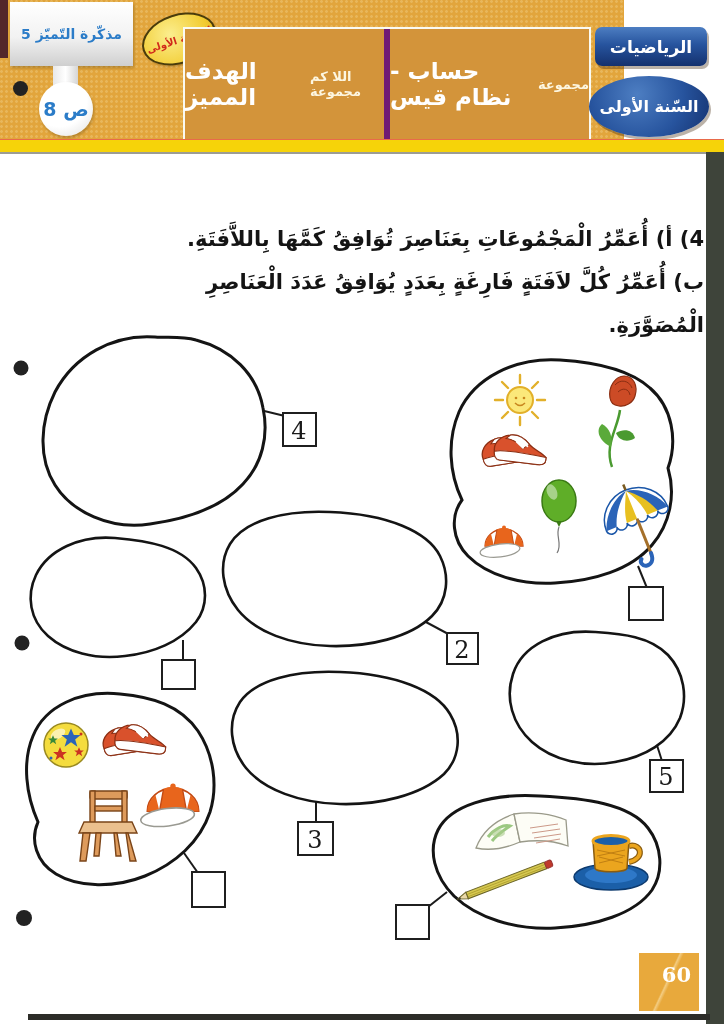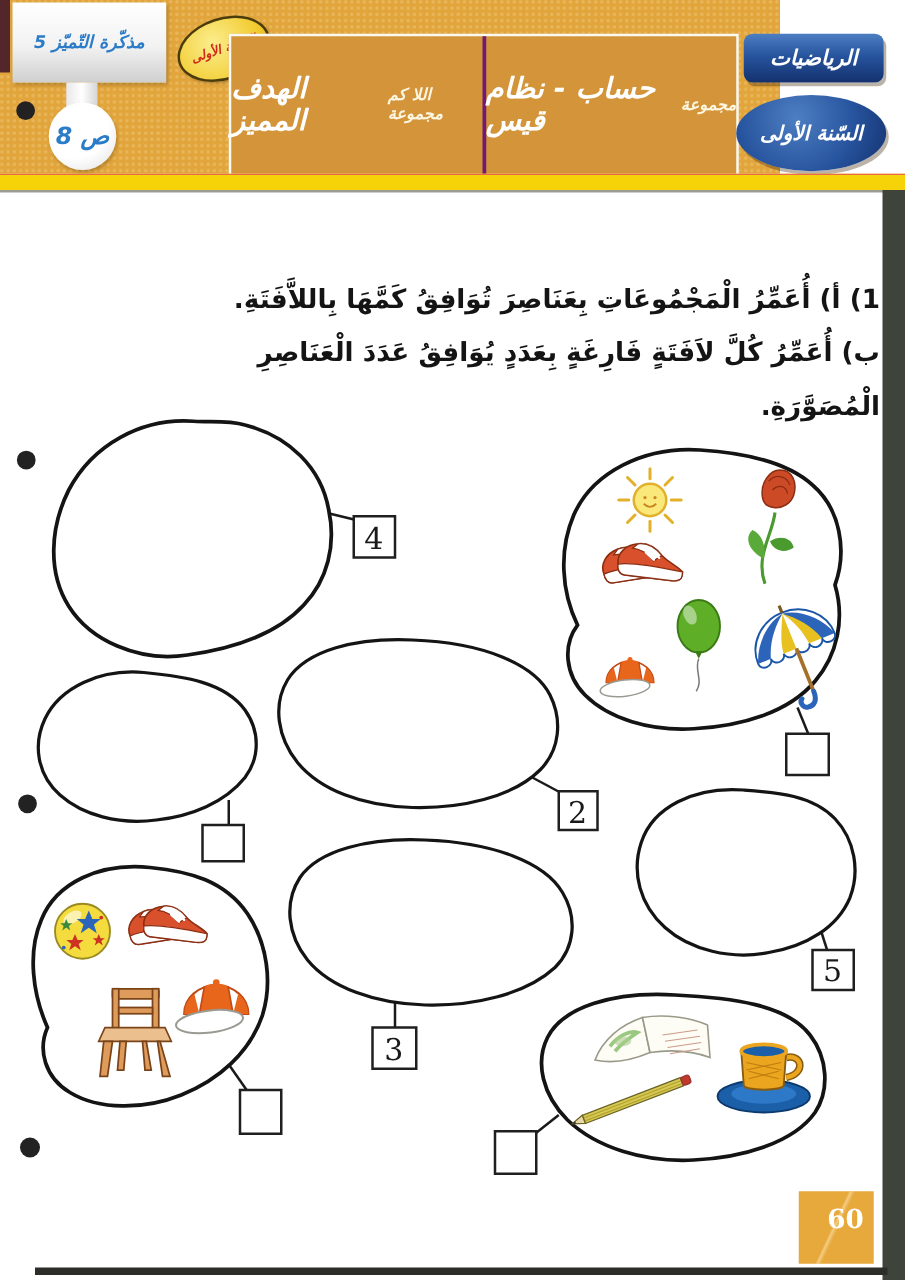--- a/index.html
+++ b/index.html
@@ -9,21 +9,20 @@
     font-family:"DejaVu Sans",sans-serif;
   }
   .abs{position:absolute;}
 
   
   .header{
     left:0;top:0;width:624px;height:139px;
     background-color:#E2A53C;
     background-image:radial-gradient(circle at 30% 30%, rgba(255,244,200,.22) 1px, transparent 1.7px);
     background-size:5px 5px;
-    font-style:italic;
   }
   .yellow-strip{left:0;top:139px;width:724px;height:13px;background:#F6D309;border-top:1px solid #E86A4A;}
   .grey-line{left:0;top:152px;width:724px;height:2px;background:#9c9c94;}
   .left-dark-edge{left:0;top:0;width:8px;height:58px;background:#53262a;}
 
   
   .nb-box{
     left:10px;top:2px;width:123px;height:64px;
     background:linear-gradient(180deg,#ffffff 0%,#f2f2f2 55%,#cfcfcf 100%);
     box-shadow:1px 2px 3px rgba(90,60,10,.35);
@@ -51,21 +50,21 @@
   }
   .term-badge span{color:#D12A1A;font-size:10px;font-weight:bold;text-align:center;line-height:11px;}
 
   
   .lesson-box{
     left:183px;top:27px;width:404px;height:110px;
     background:#D3943A;border:2px solid #fafaf2;
     display:flex;flex-direction:row-reverse;
   }
   .lesson-cell{flex:1;display:flex;flex-direction:row;align-items:center;justify-content:center;gap:10px;}
-  .lesson-cell.right{border-left:3px solid #701a75;}
+  .lesson-cell.right{border-left:6px solid #701a75;}
   .lesson-title{color:#ffffff;font-size:23px;font-weight:bold;}
   .lesson-sub{color:#fdf6e0;font-size:13px;font-weight:bold;}
 
   
   .subject-chip{
     left:595px;top:27px;width:112px;height:39px;border-radius:7px;
     background:linear-gradient(180deg,#4d7ec2 0%,#27549e 45%,#14316e 100%);
     box-shadow:2px 3px 0 rgba(60,35,5,.35);
     display:flex;align-items:center;justify-content:center;
   }
@@ -131,21 +130,21 @@
     <span>الرياضيات</span>
   </div>
   <div class="abs grade-chip">
     <span>السّنة الأولى</span>
   </div>
 </div>
 <div class="abs yellow-strip"></div>
 <div class="abs grey-line"></div>
 
 <div class="abs instructions">
-  <div>1) أ) أُعَمِّرُ الْمَجْمُوعَاتِ بِعَنَاصِرَ تُوَافِقُ كَمَّهَا بِاللاَّفَتَةِ.</div>
+  <div>4) أ) أُعَمِّرُ الْمَجْمُوعَاتِ بِعَنَاصِرَ تُوَافِقُ كَمَّهَا بِاللاَّفَتَةِ.</div>
   <div>ب) أُعَمِّرُ كُلَّ لاَفَتَةٍ فَارِغَةٍ بِعَدَدٍ يُوَافِقُ عَدَدَ الْعَنَاصِرِ الْمُصَوَّرَةِ.</div>
 </div>
 
 <svg class="abs sheet-svg" width="724" height="650" viewBox="0 320 724 650">
   <defs>
     <path id="star" d="M0,-6 L1.8,-1.8 6,-1.8 2.6,1 4,5.4 0,2.6 -4,5.4 -2.6,1 -6,-1.8 -1.8,-1.8 Z"></path>
     <g id="shoe">
       <path d="M3,21 C1,13 7,5 17,3 C25,1 31,4 37,10 C43,15 51,17 55,21 L55,24 C55,27 52,29 47,29 L9,29 C5,29 3,25 3,21 Z" fill="#D9512C" stroke="#8B2E12" stroke-width="1.3"></path>
       <path d="M3,21 C14,18 32,19 55,21 L55,24 C55,27 52,29 47,29 L9,29 C5,29 3,25 3,21 Z" fill="#ffffff" stroke="#8B2E12" stroke-width="1"></path>
       <path d="M17,3 C25,1 31,4 37,10 L31,15 C26,10 21,7 13,7 Z" fill="#ffffff" stroke="#8B2E12" stroke-width="1"></path>

